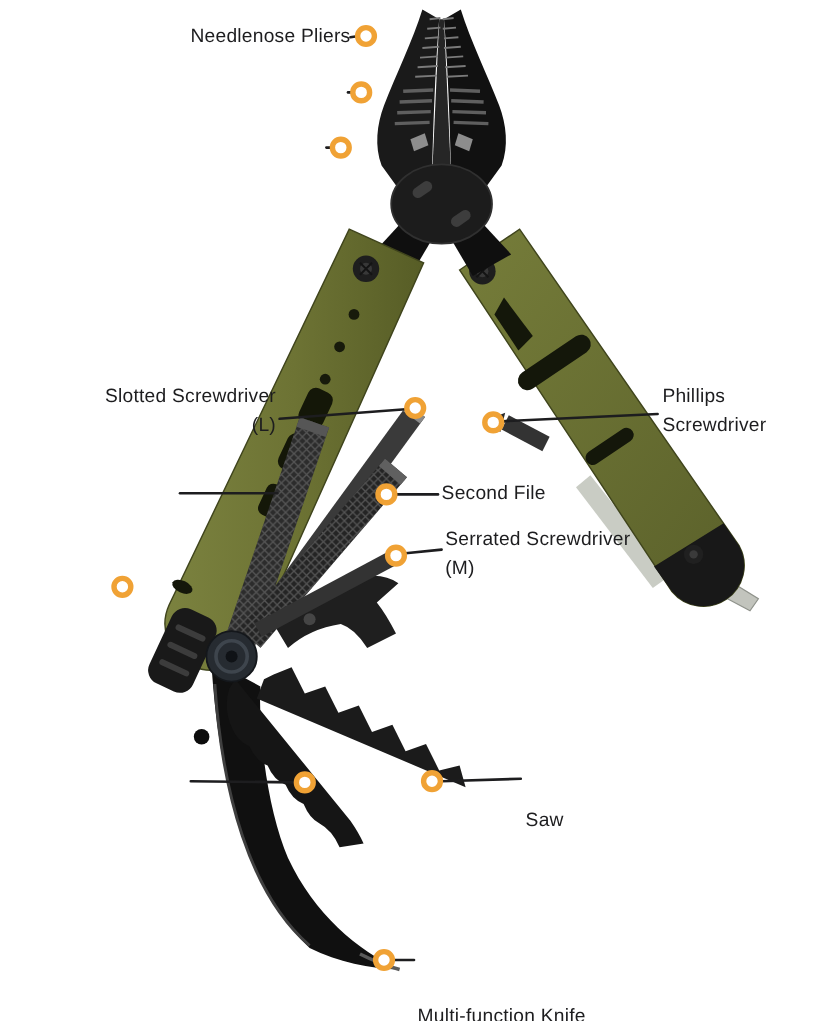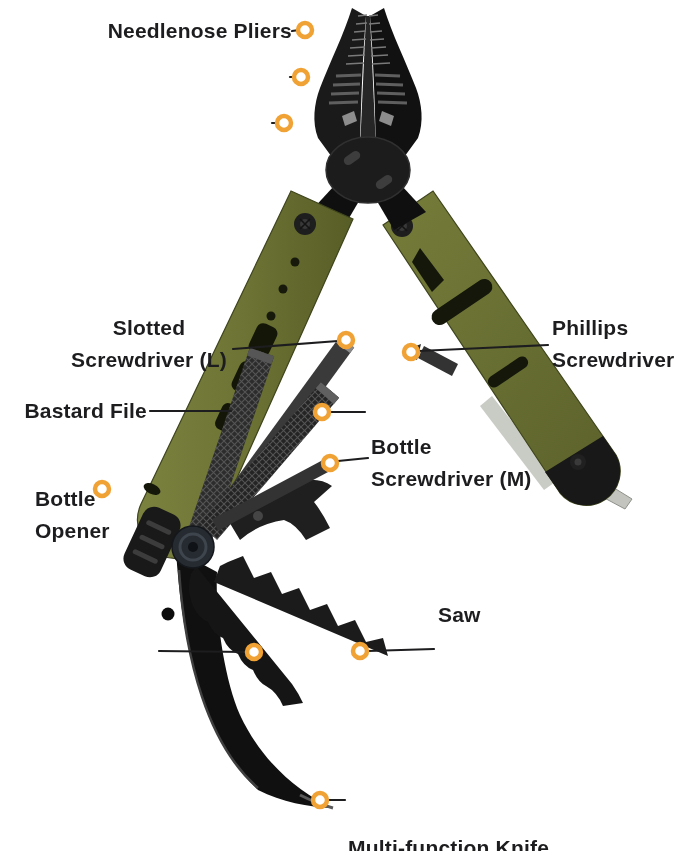--- a/index.html
+++ b/index.html
@@ -8,30 +8,30 @@
     width:679px;height:851px;
     margin:0 auto;
     background:#ffffff;
     overflow:hidden;
     font-family:"Liberation Sans",sans-serif;
   }
   .stage svg{position:absolute;inset:0;display:block;}
   .lbl{
     position:absolute;
     font-family:"Liberation Sans",sans-serif;
-    font-size:21px;
-    font-weight:700;
+    font-size:16px;
+    font-weight:400;
     color:#1d1d1f;
     letter-spacing:.2px;
     line-height:1.5;
   }
   .anchor-r{transform:translate(-100%,-50%);white-space:nowrap;}
   .anchor-l{transform:translate(0,-50%);white-space:nowrap;}
   .wrap{white-space:normal;}
-  .center{text-align:center;}
+  .center{text-align:right;}
 </style>
 </head>
 <body>
 
 <div class="stage">
 
   <svg viewBox="0 0 679 851" width="679" height="851">
     <defs>
       <linearGradient id="oliveL" x1="0" y1="0" x2="1" y2="0">
         <stop offset="0" stop-color="#7b823f"></stop>
@@ -224,19 +224,18 @@
       <circle cx="102" cy="489" r="7"></circle>
       <circle cx="254" cy="652" r="7"></circle>
       <circle cx="360" cy="651" r="7"></circle>
       <circle cx="320" cy="800" r="7"></circle>
     </g>
   </svg>
 
   <div class="lbl anchor-r" style="left:292px;top:31px">Needlenose Pliers</div>
   <div class="lbl anchor-l wrap center" style="left:68px;top:343px;width:162px">Slotted Screwdriver (L)</div>
   <div class="lbl anchor-l wrap" style="left:552px;top:343px;width:132px">Phillips Screwdriver</div>
-  <div class="lbl anchor-r" style="left:147px;top:411px">Bastard File</div>
-  <div class="lbl anchor-l wrap" style="left:371px;top:462px;width:182px">Bottle Screwdriver (M)</div>
-  <div class="lbl anchor-l wrap" style="left:35px;top:514px;width:96px">Bottle Opener</div>
-  <div class="lbl anchor-l" style="left:438px;top:615px">Saw</div>
+  <div class="lbl anchor-l" style="left:368px;top:412px">Second File</div>
+  <div class="lbl anchor-l wrap" style="left:371px;top:462px;width:182px">Serrated Screwdriver (M)</div>
+  <div class="lbl anchor-l" style="left:438px;top:684px">Saw</div>
   <div class="lbl anchor-l" style="left:348px;top:848px">Multi-function Knife</div>
 
 </div>
 
 </body></html>

